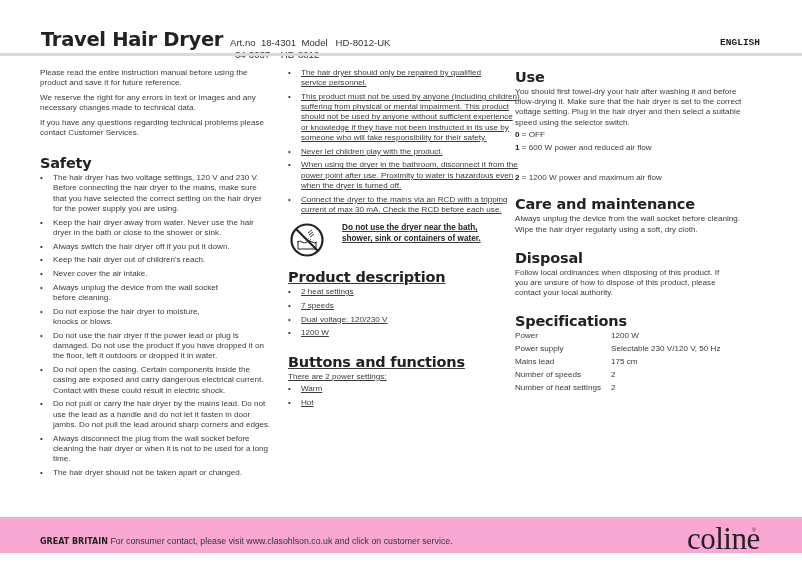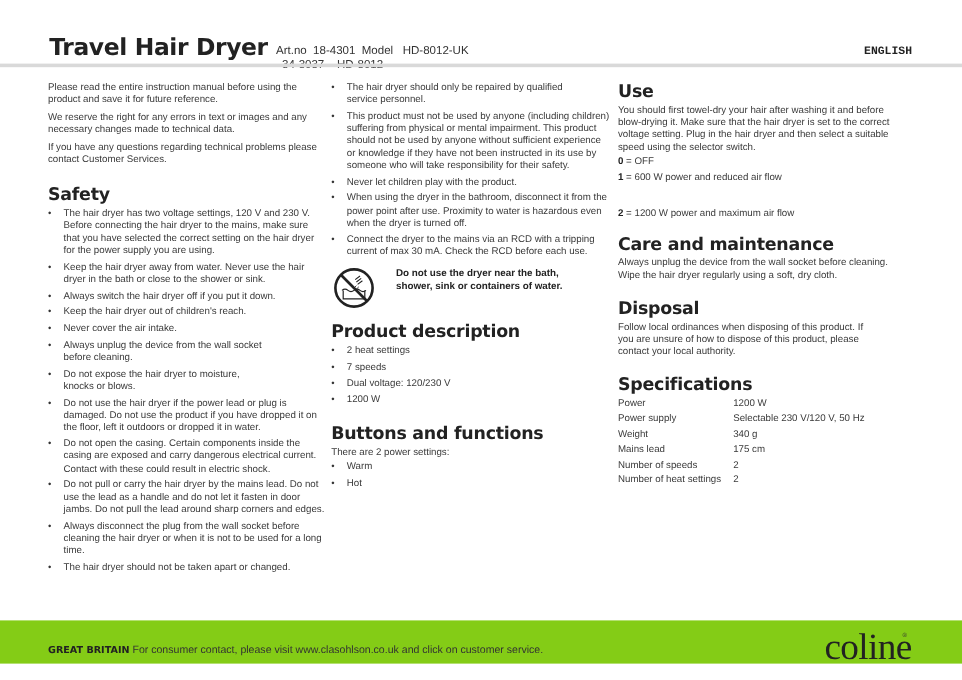--- a/index.html
+++ b/index.html
@@ -8,38 +8,38 @@
 
   .header { position: absolute; left: 0; top: 0; width: 802px; height: 45px; margin-top: 12px; }
   .title { position: absolute; left: 41px; top: 16px; font-family: "DejaVu Sans", sans-serif; font-weight: bold; font-size: 19.5px; color: #222; letter-spacing: -0.3px; }
   .artno { position: absolute; left: 230px; top: 25px; font-size: 9.6px; color: #333; line-height: 12px; }
   .artno .row2 { padding-left: 5px; }
   .lang { position: absolute; right: 42px; top: 25px; font-family: Liberation Mono, monospace; font-weight: bold; font-size: 9.5px; color: #222; }
   .header-rule { position: absolute; left: 0; top: 53px; width: 802px; height: 3px; background: #d9d9d9; }
 
   .col { position: absolute; top: 68px; font-size: 8.1px; line-height: 10.2px; color: #3a3a3a; }
   .col1 { left: 40px; width: 232px; }
-  .col2 { left: 276px; width: 232px; }
+  .col2 { left: 288px; width: 232px; text-decoration: underline; }
   .col3 { left: 515px; width: 240px; }
 
   .p { margin-bottom: 4.5px; }
   h2 { font-family: "DejaVu Sans", sans-serif; font-weight: bold; font-size: 14.5px; color: #222; letter-spacing: -0.2px; line-height: 18px; margin-bottom: 1px; }
   ul { list-style: none; }
   li { position: relative; padding-left: 13px; margin-bottom: 3.6px; }
   li::before { content: "•"; position: absolute; left: 0; top: 0; font-size: 8px; color: #333; }
 
   .warning { display: flex; margin-top: 7px; margin-bottom: 10px; }
   .warning svg { width: 36px; height: 36px; flex: 0 0 36px; margin-left: 1px; }
   .warning-text { margin-left: 17px; font-weight: bold; font-size: 8.2px; line-height: 11px; color: #222; }
 
   .spec-row { display: flex; margin-bottom: 2.6px; }
   .spec-label { width: 96px; }
   .b { font-weight: bold; color: #222; }
 
-  .footer { position: absolute; left: 0; top: 517px; width: 802px; height: 36px; background: #84cc16; }
+  .footer { position: absolute; left: 0; top: 517px; width: 802px; height: 36px; background: #f9a8d4; }
   .footer-text { position: absolute; left: 40px; top: 19px; font-size: 8.8px; color: #333; }
   .footer-text .country { font-family: "DejaVu Sans", sans-serif; font-weight: bold; font-size: 8px; color: #222; }
   .logo { position: absolute; left: 687px; top: 4px; font-family: Liberation Serif, serif; font-size: 31px; color: #222; letter-spacing: -0.5px; }
   .logo-reg { position: absolute; left: 752px; top: 10px; font-size: 5px; color: #333; }
 </style>
 </head>
 <body>
 
 <div class="header">
   <div class="title">Travel Hair Dryer</div>
@@ -128,24 +128,20 @@
   <div>
     <div class="spec-row">
         <span class="spec-label">Power</span>
         <span>1200 W</span>
       </div>
     <div class="spec-row">
         <span class="spec-label">Power supply</span>
         <span>Selectable 230 V/120 V, 50 Hz</span>
       </div>
     <div class="spec-row">
-        <span class="spec-label">Weight</span>
-        <span>340 g</span>
-      </div>
-    <div class="spec-row">
         <span class="spec-label">Mains lead</span>
         <span>175 cm</span>
       </div>
     <div class="spec-row">
         <span class="spec-label">Number of speeds</span>
         <span>2</span>
       </div>
     <div class="spec-row">
         <span class="spec-label">Number of heat settings</span>
         <span>2</span>

